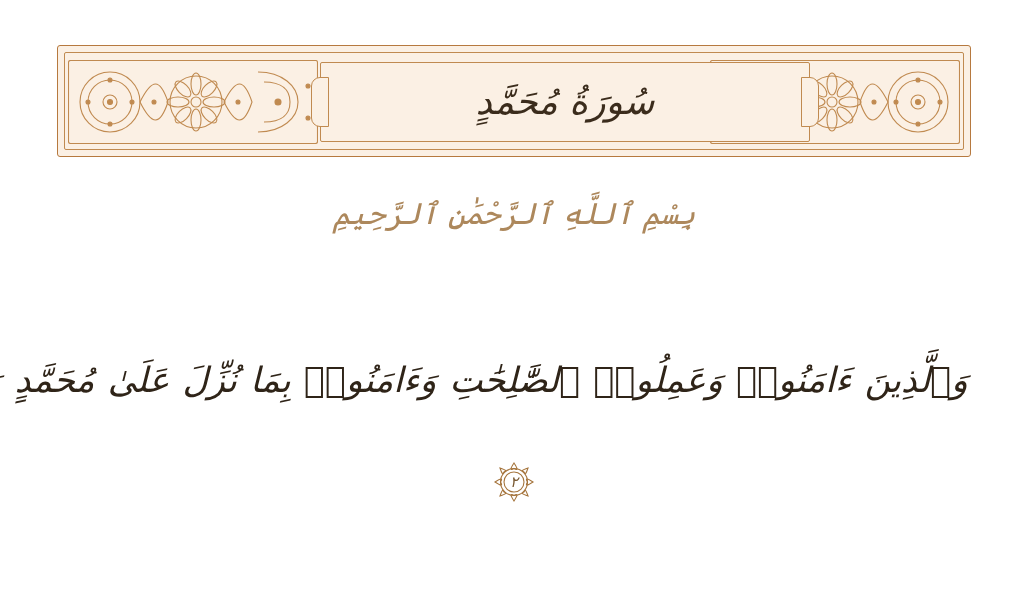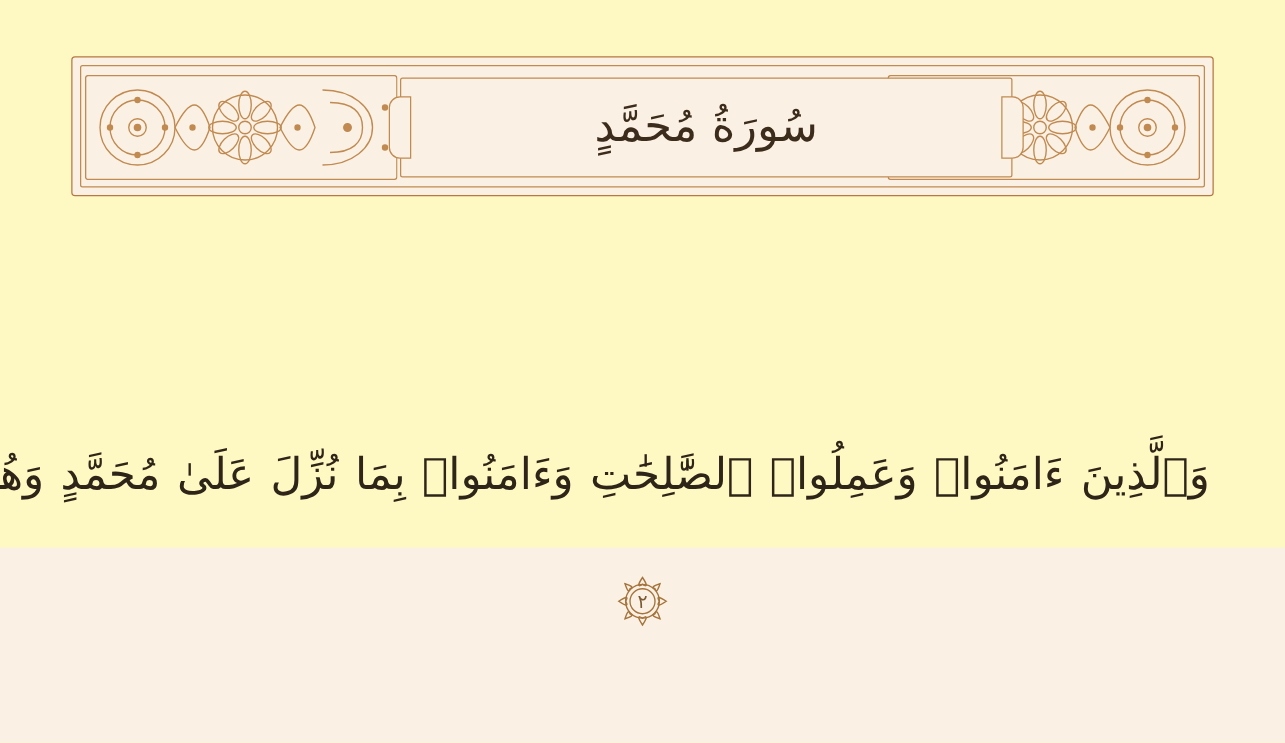--- a/index.html
+++ b/index.html
@@ -11,22 +11,23 @@
     width: 1028px;
     height: 594px;
     overflow: hidden;
     font-family: "DejaVu Sans", sans-serif;
     color: #4a3a28;
   }
 
   .page {
     position: relative;
     width: 1028px;
-    height: 438px;
-    background: #fef9c3;
+    height: 594px;
+    background: #ffffff;
+    font-style: italic;
   }
 
   
   .surah-header {
     position: absolute;
     left: 57px;
     top: 45px;
     width: 914px;
     height: 112px;
     box-sizing: border-box;
@@ -236,20 +237,23 @@
         <circle cx="240" cy="26" r="2" fill="#c08a50"></circle>
         <circle cx="240" cy="58" r="2" fill="#c08a50"></circle>
       </svg>
     </div>
 
     <div class="plaque">
       <div class="surah-name">سُورَةُ مُحَمَّدٍ</div>
     </div>
   </div>
 
+  <div class="basmala-wrap">
+    <div class="basmala">بِسْمِ ٱللَّهِ ٱلرَّحْمَٰنِ ٱلرَّحِيمِ</div>
+  </div>
 
   <div class="ayah-block">
     <span class="ayah-line first">وَٱلَّذِينَ ءَامَنُوا۟ وَعَمِلُوا۟ ٱلصَّٰلِحَٰتِ وَءَامَنُوا۟ بِمَا نُزِّلَ عَلَىٰ مُحَمَّدٍ وَهُوَ</span>
     <span class="ayah-line second">
       <span class="ayah-marker">
         <svg width="46" height="46" viewBox="0 0 46 46" fill="none" stroke="#a5743c" stroke-width="1.1">
           <circle cx="23" cy="23" r="13.5"></circle>
           <circle cx="23" cy="23" r="10"></circle>
           <g>
             <path d="M23 4 C 27 10, 27 12, 23 9.5 C 19 12, 19 10, 23 4 Z"></path>

